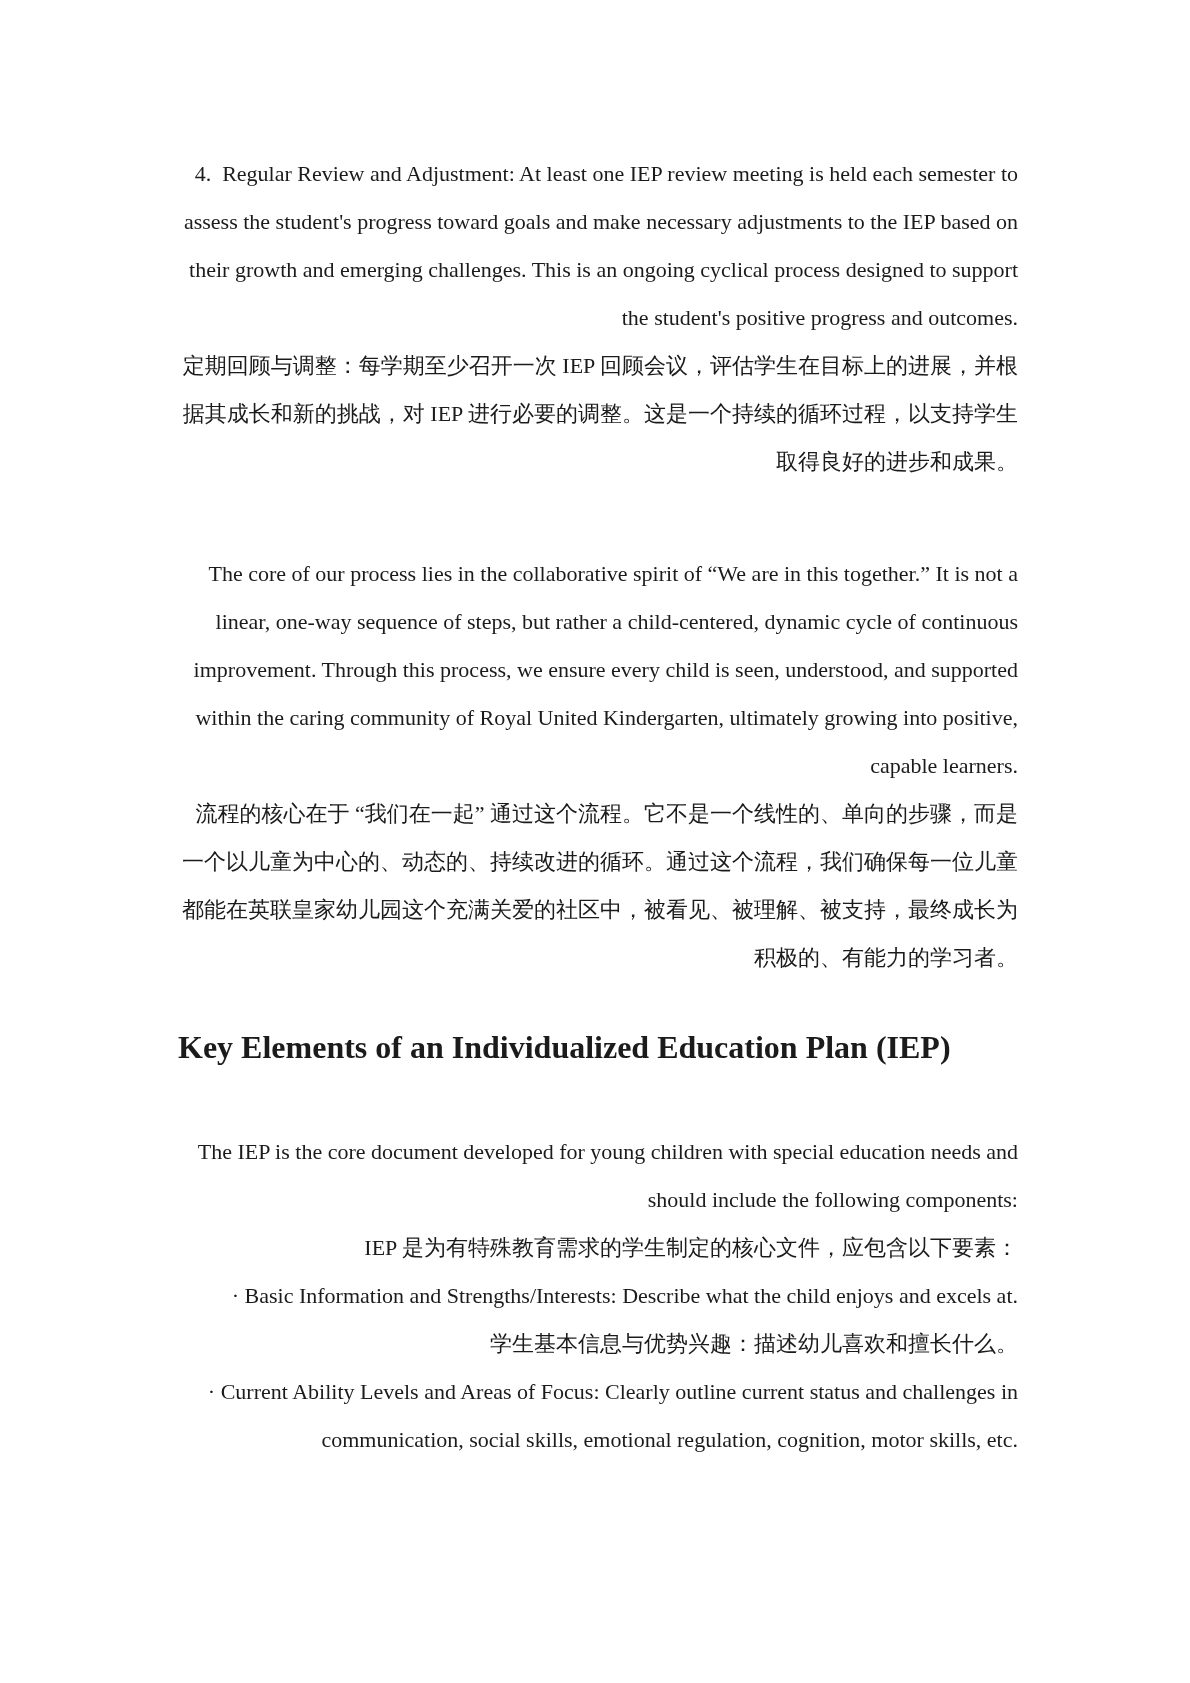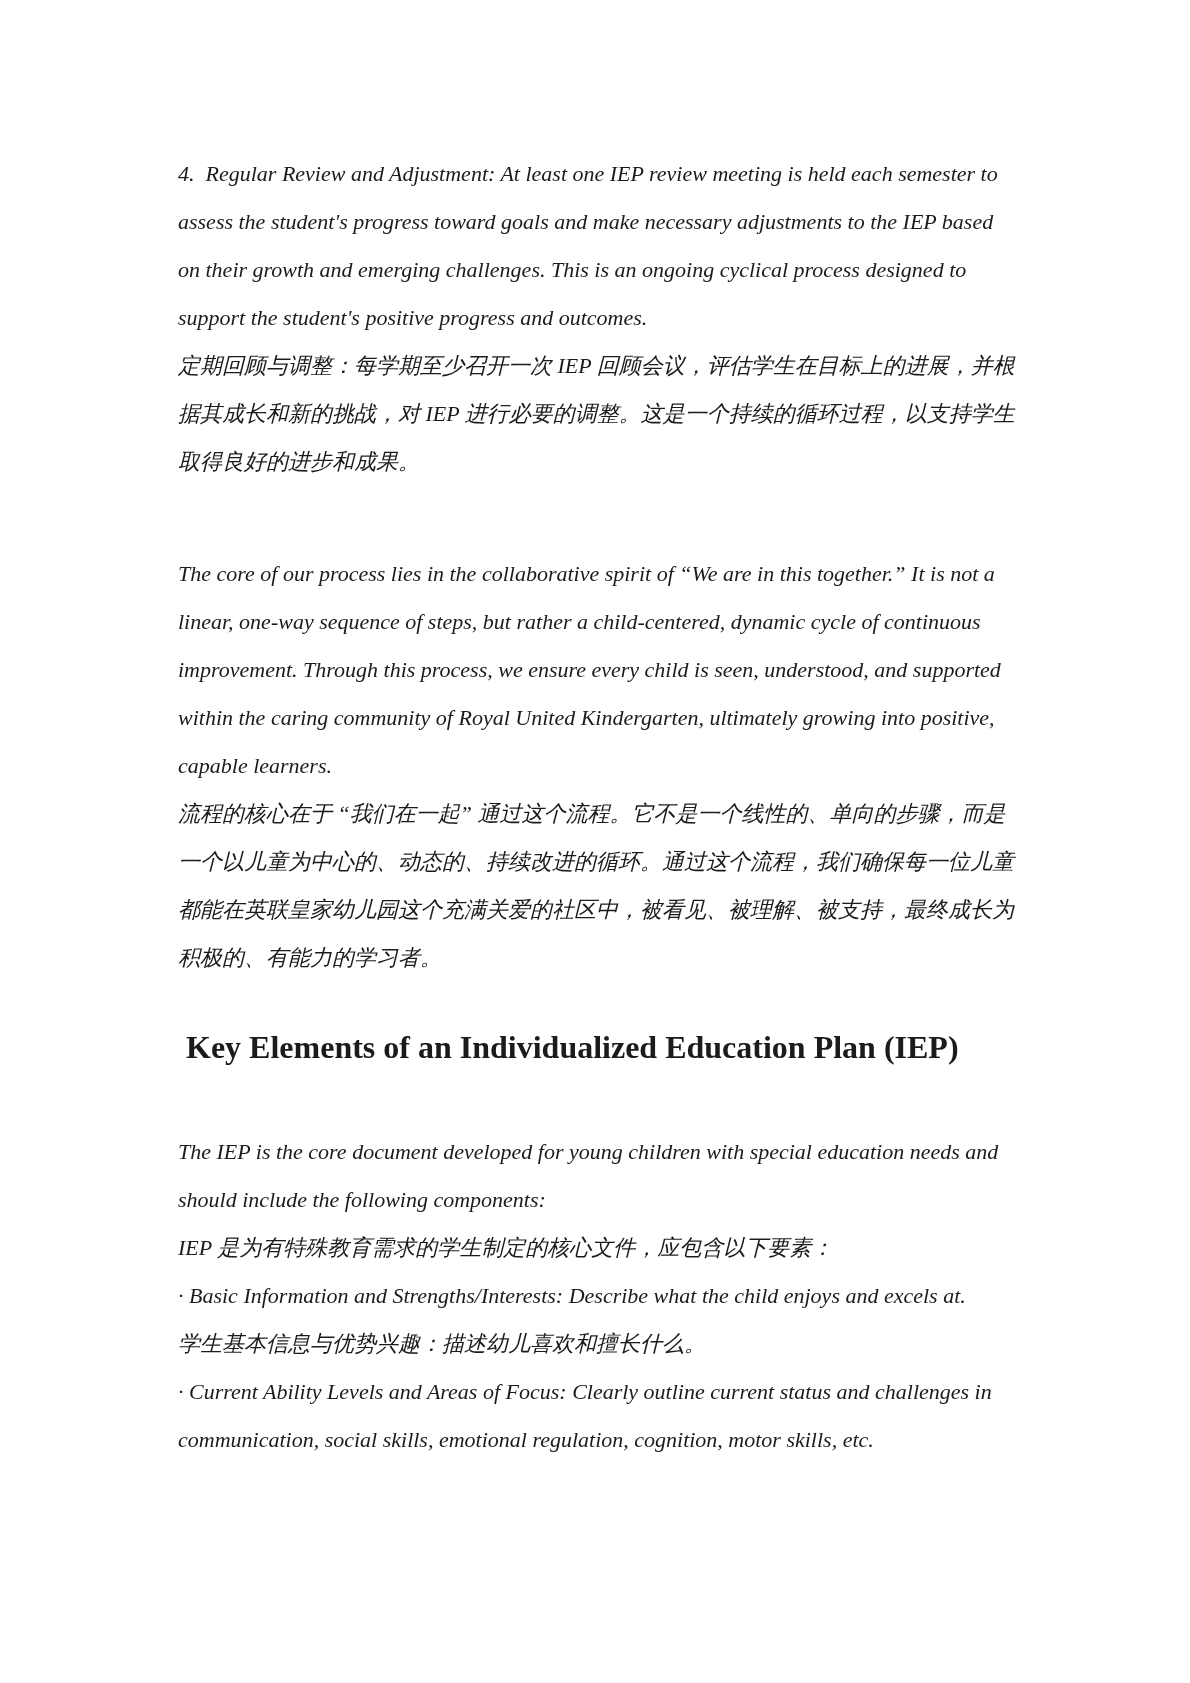--- a/index.html
+++ b/index.html
@@ -18,30 +18,29 @@
   .doc-content {
     position: absolute;
     left: 178px;
     top: 150px;
     width: 840px;
   }
   .para {
     margin: 0;
     font-size: 22px;
     line-height: 48px;
-    text-align: left;
+    text-align: right;
     white-space: pre-wrap;
     word-wrap: break-word;
-    font-style: italic;
   }
   .para.gap-before {
     margin-top: 64px;
   }
   .doc-heading {
-    margin: 40px 0 0 8px;
+    margin: 40px 0 0 0;
     font-weight: bold;
     font-size: 32px;
     line-height: 50px;
   }
   .doc-heading .heading-line {
     display: block;
   }
   .para.after-heading {
     margin-top: 56px;
   }

